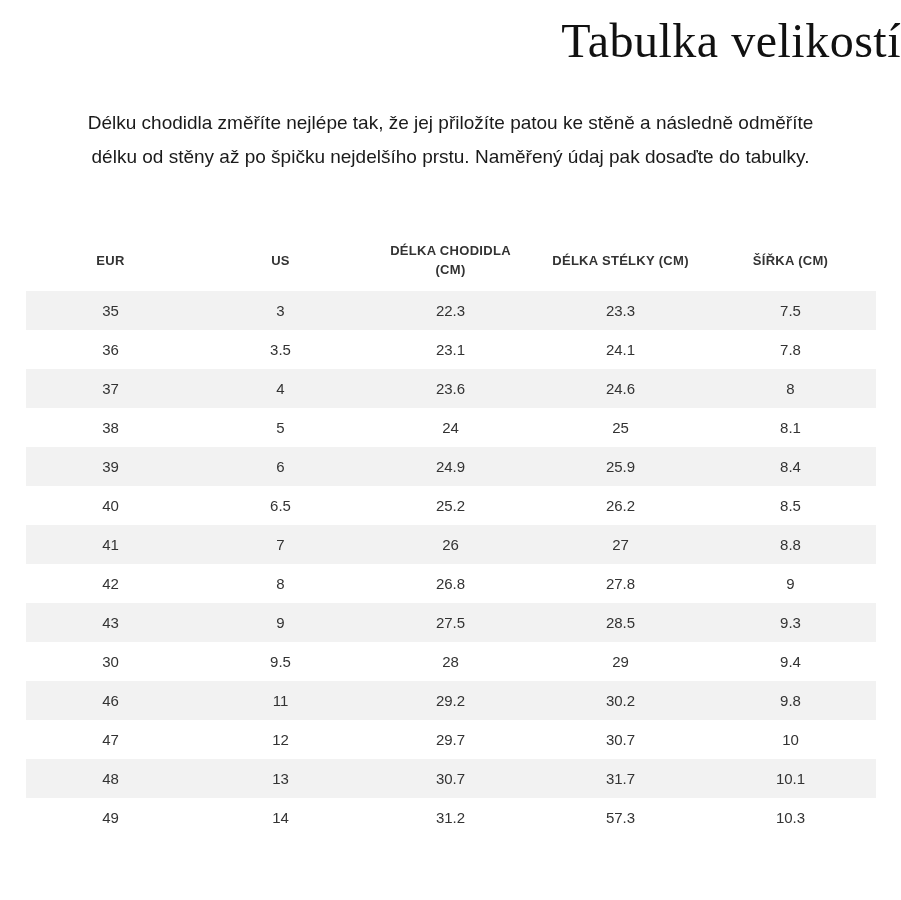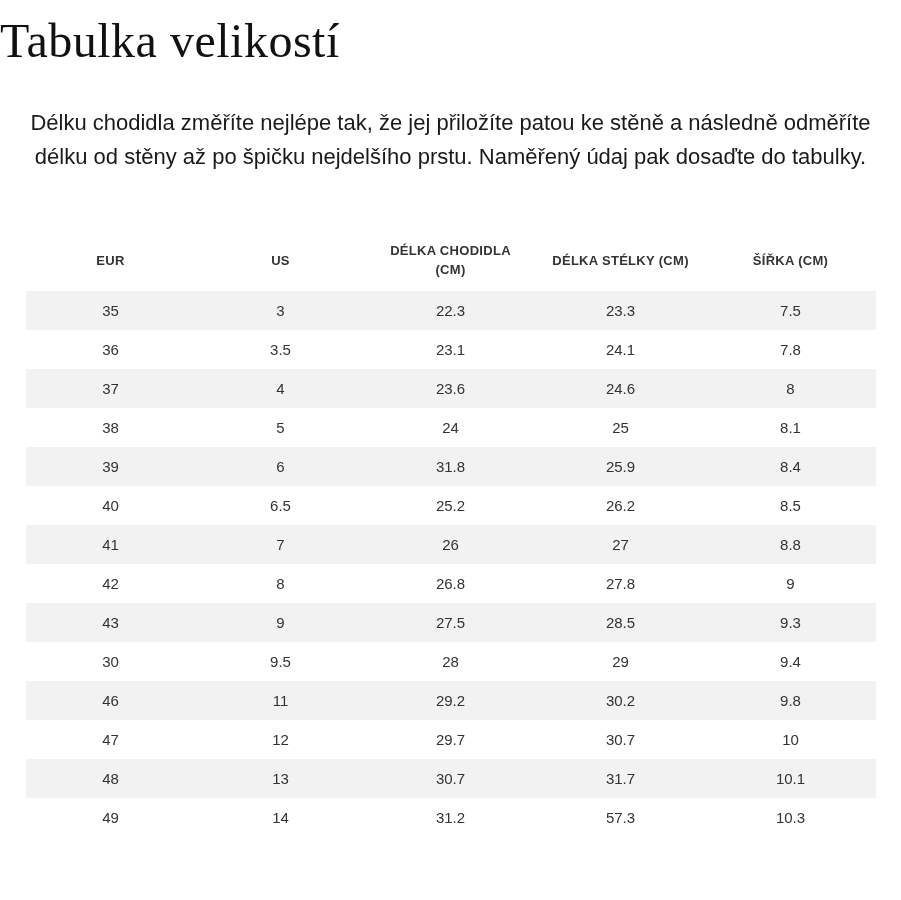--- a/index.html
+++ b/index.html
@@ -16,27 +16,27 @@
   }
   main {
     padding-top: 12px;
   }
   h1.page-title {
     font-family: "Liberation Serif", "DejaVu Serif", serif;
     font-weight: 400;
     font-size: 48px;
     line-height: 58px;
     letter-spacing: 0.5px;
-    text-align: left;
+    text-align: right;
     margin: 0;
     color: #111111;
   }
   p.description {
     text-align: center;
-    font-size: 22px;
+    font-size: 19px;
     line-height: 34px;
     margin: 36px auto 0;
     width: 860px;
     color: #1a1a1a;
   }
   table.size-table {
     width: 850px;
     margin: 55px auto 0;
     border-collapse: collapse;
     table-layout: fixed;
@@ -114,21 +114,21 @@
         <tr>
           <td>38</td>
           <td>5</td>
           <td>24</td>
           <td>25</td>
           <td>8.1</td>
         </tr>
         <tr>
           <td>39</td>
           <td>6</td>
-          <td>31.8</td>
+          <td>24.9</td>
           <td>25.9</td>
           <td>8.4</td>
         </tr>
         <tr>
           <td>40</td>
           <td>6.5</td>
           <td>25.2</td>
           <td>26.2</td>
           <td>8.5</td>
         </tr>

